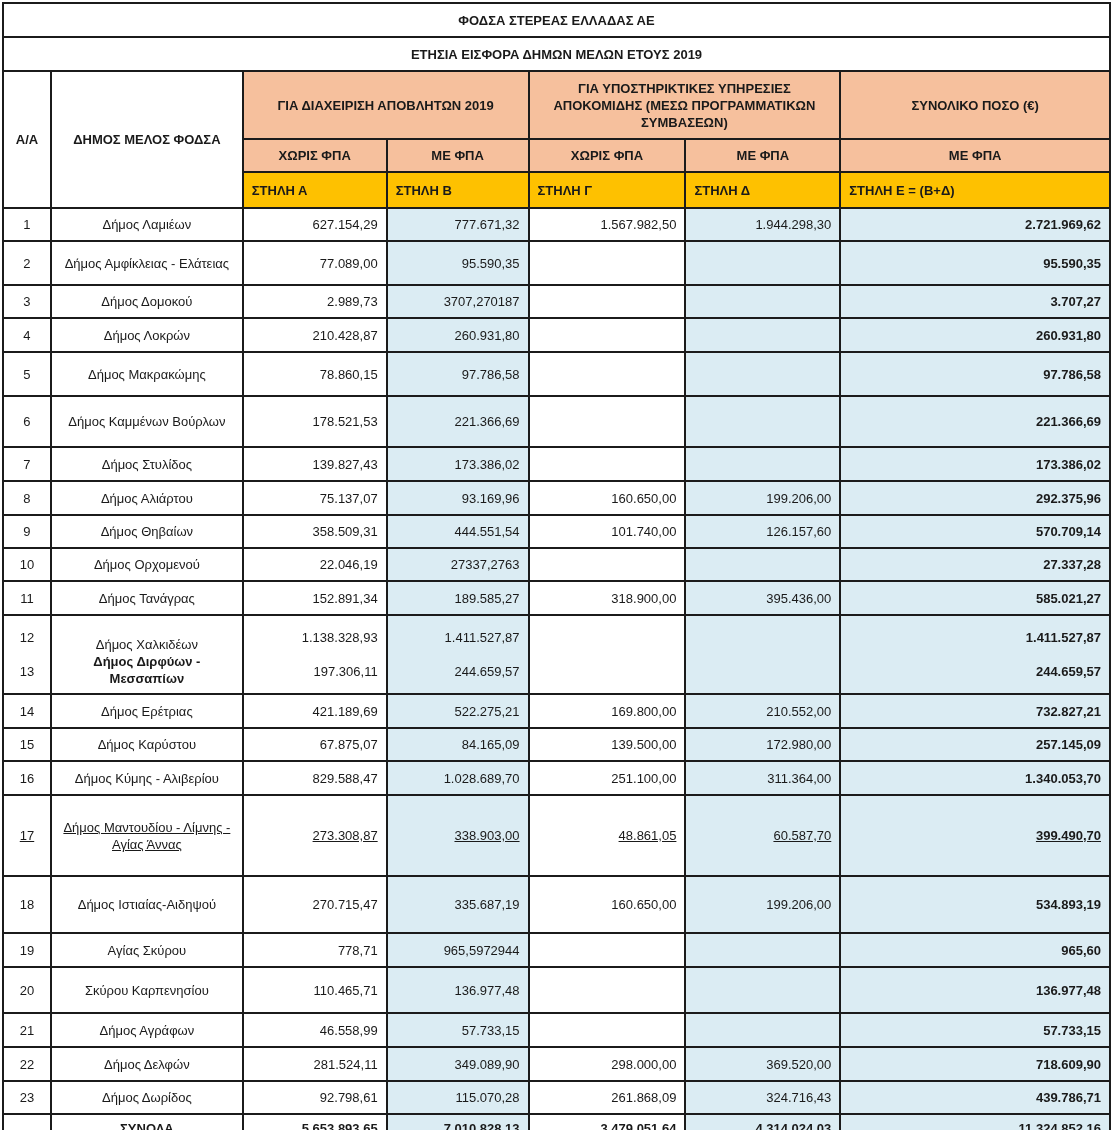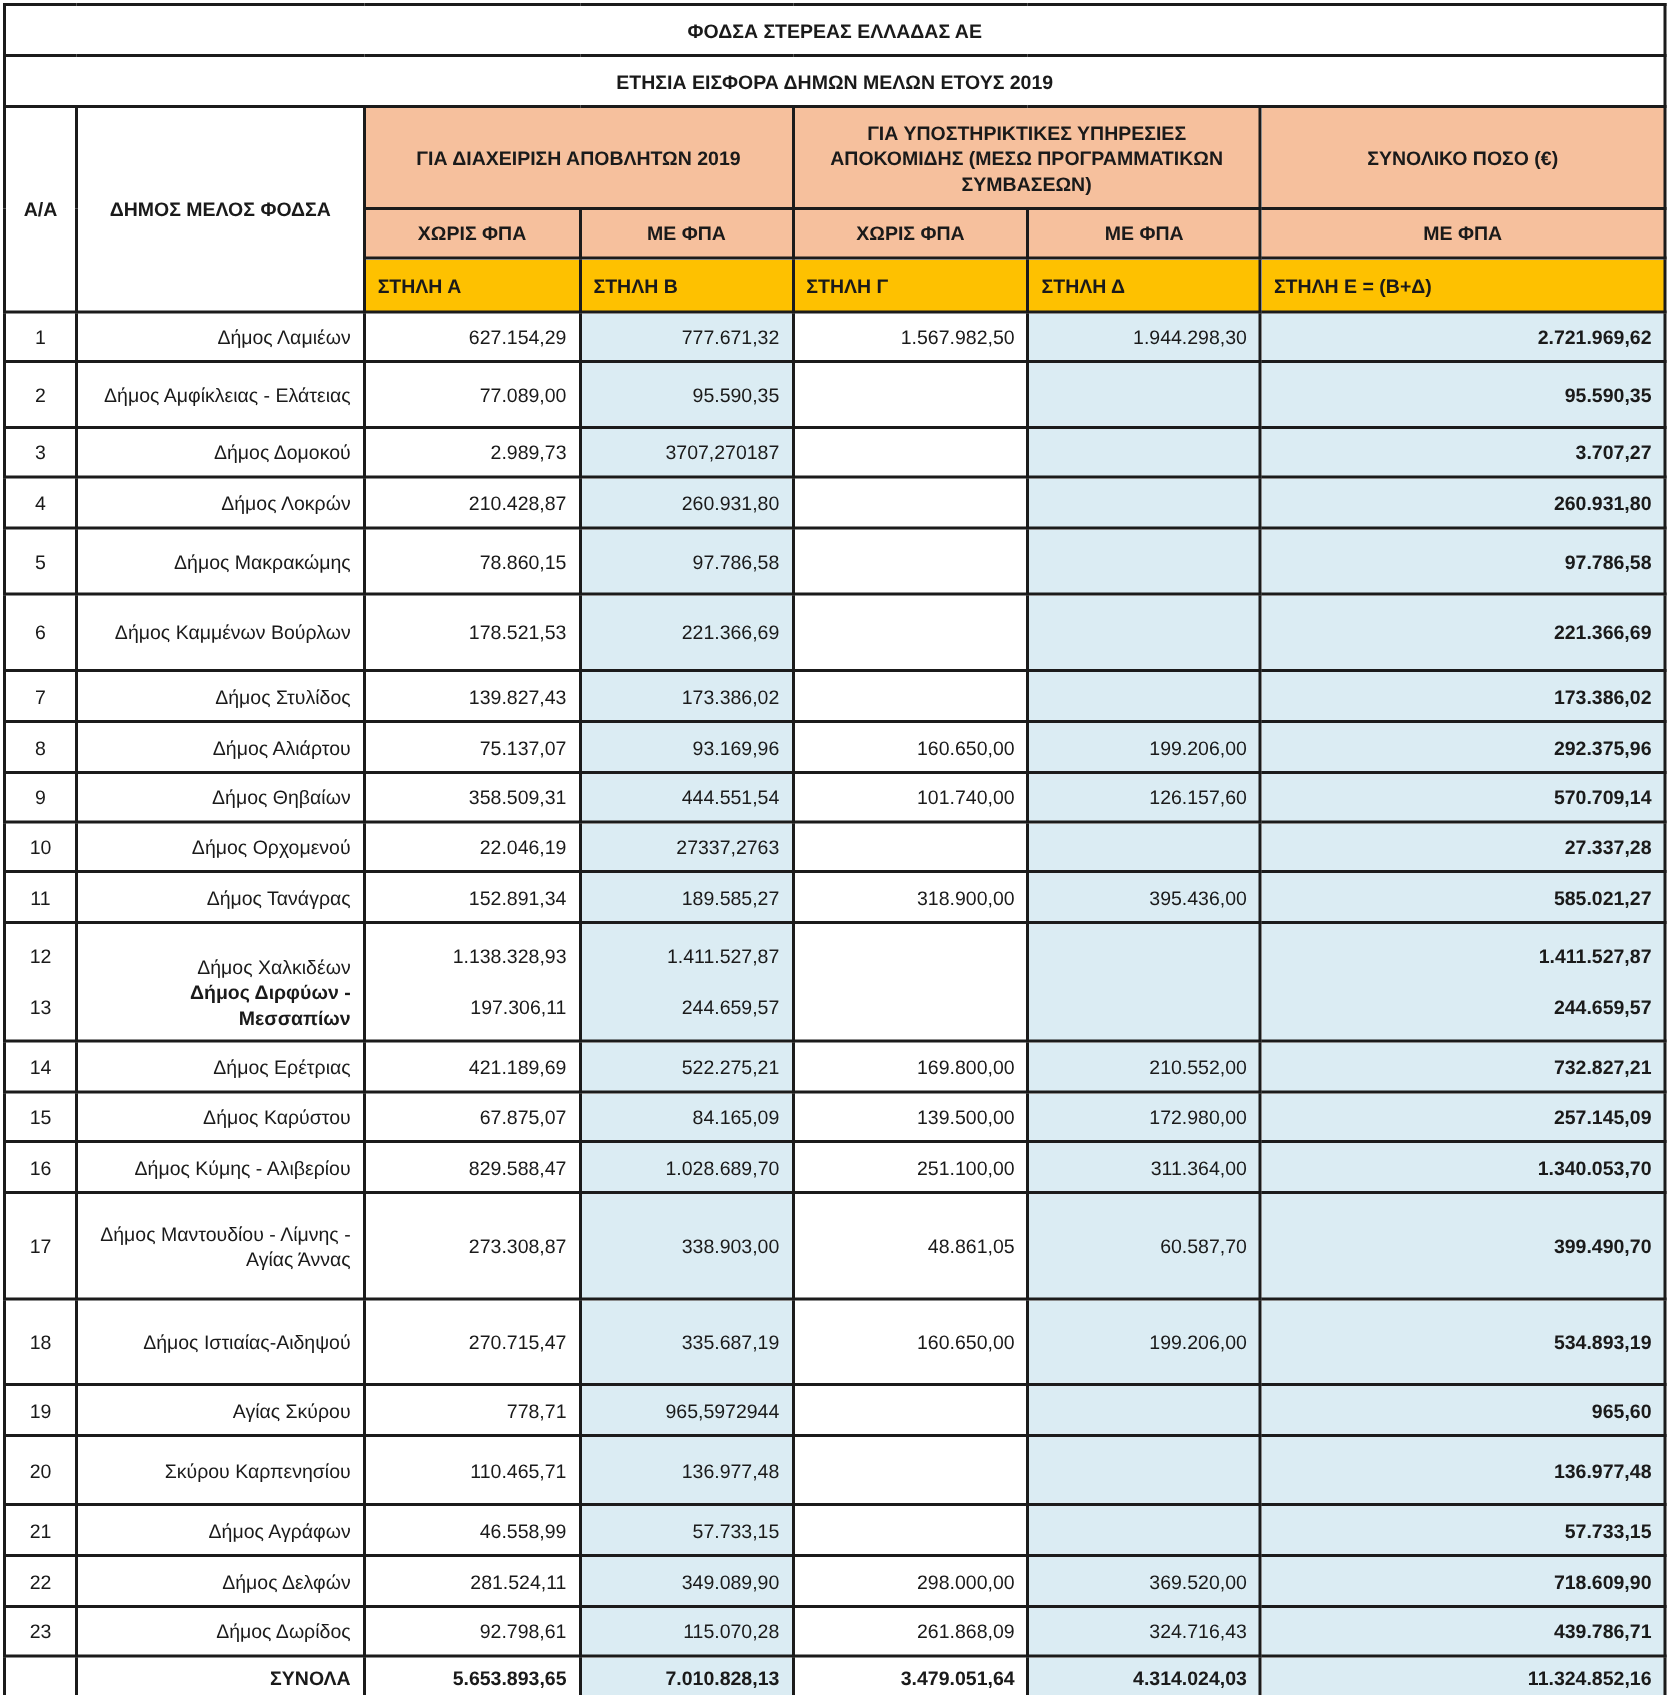--- a/index.html
+++ b/index.html
@@ -17,21 +17,21 @@
       padding: 0 8px;
       vertical-align: middle;
       line-height: 17px;
       overflow: hidden;
     }
     .title-cell { text-align: center; font-weight: bold; font-size: 13px; background: #ffffff; }
     .hdr { background: #f6c09d; font-weight: bold; text-align: center; font-size: 13px; }
     .hdr-white { background: #ffffff; font-weight: bold; text-align: center; font-size: 13px; }
     .col-label { background: #fec100; font-weight: bold; text-align: left; }
     .c-idx { text-align: center; }
-    .c-name { text-align: right; }
+    .c-name { text-align: center; }
     .num { text-align: right; }
     .blue { background: #dbecf3; }
     .bold { font-weight: bold; }
     .pair-line { display: block; }
   </style>
 </head>
 <body>
 
 <table id="sheet">
   <colgroup>
@@ -220,21 +220,21 @@
       </tr>
       <tr style="height: 34px;">
         <td class="c-idx">16</td>
         <td class="c-name">Δήμος Κύμης - Αλιβερίου</td>
         <td class="num">829.588,47</td>
         <td class="num blue">1.028.689,70</td>
         <td class="num">251.100,00</td>
         <td class="num blue">311.364,00</td>
         <td class="num blue bold">1.340.053,70</td>
       </tr>
-      <tr style="height: 71px;">
+      <tr style="height: 81px; text-decoration: underline;">
         <td class="c-idx">17</td>
         <td class="c-name">Δήμος Μαντουδίου - Λίμνης - Αγίας Άννας</td>
         <td class="num">273.308,87</td>
         <td class="num blue">338.903,00</td>
         <td class="num">48.861,05</td>
         <td class="num blue">60.587,70</td>
         <td class="num blue bold">399.490,70</td>
       </tr>
       <tr style="height: 57px;">
         <td class="c-idx">18</td>

